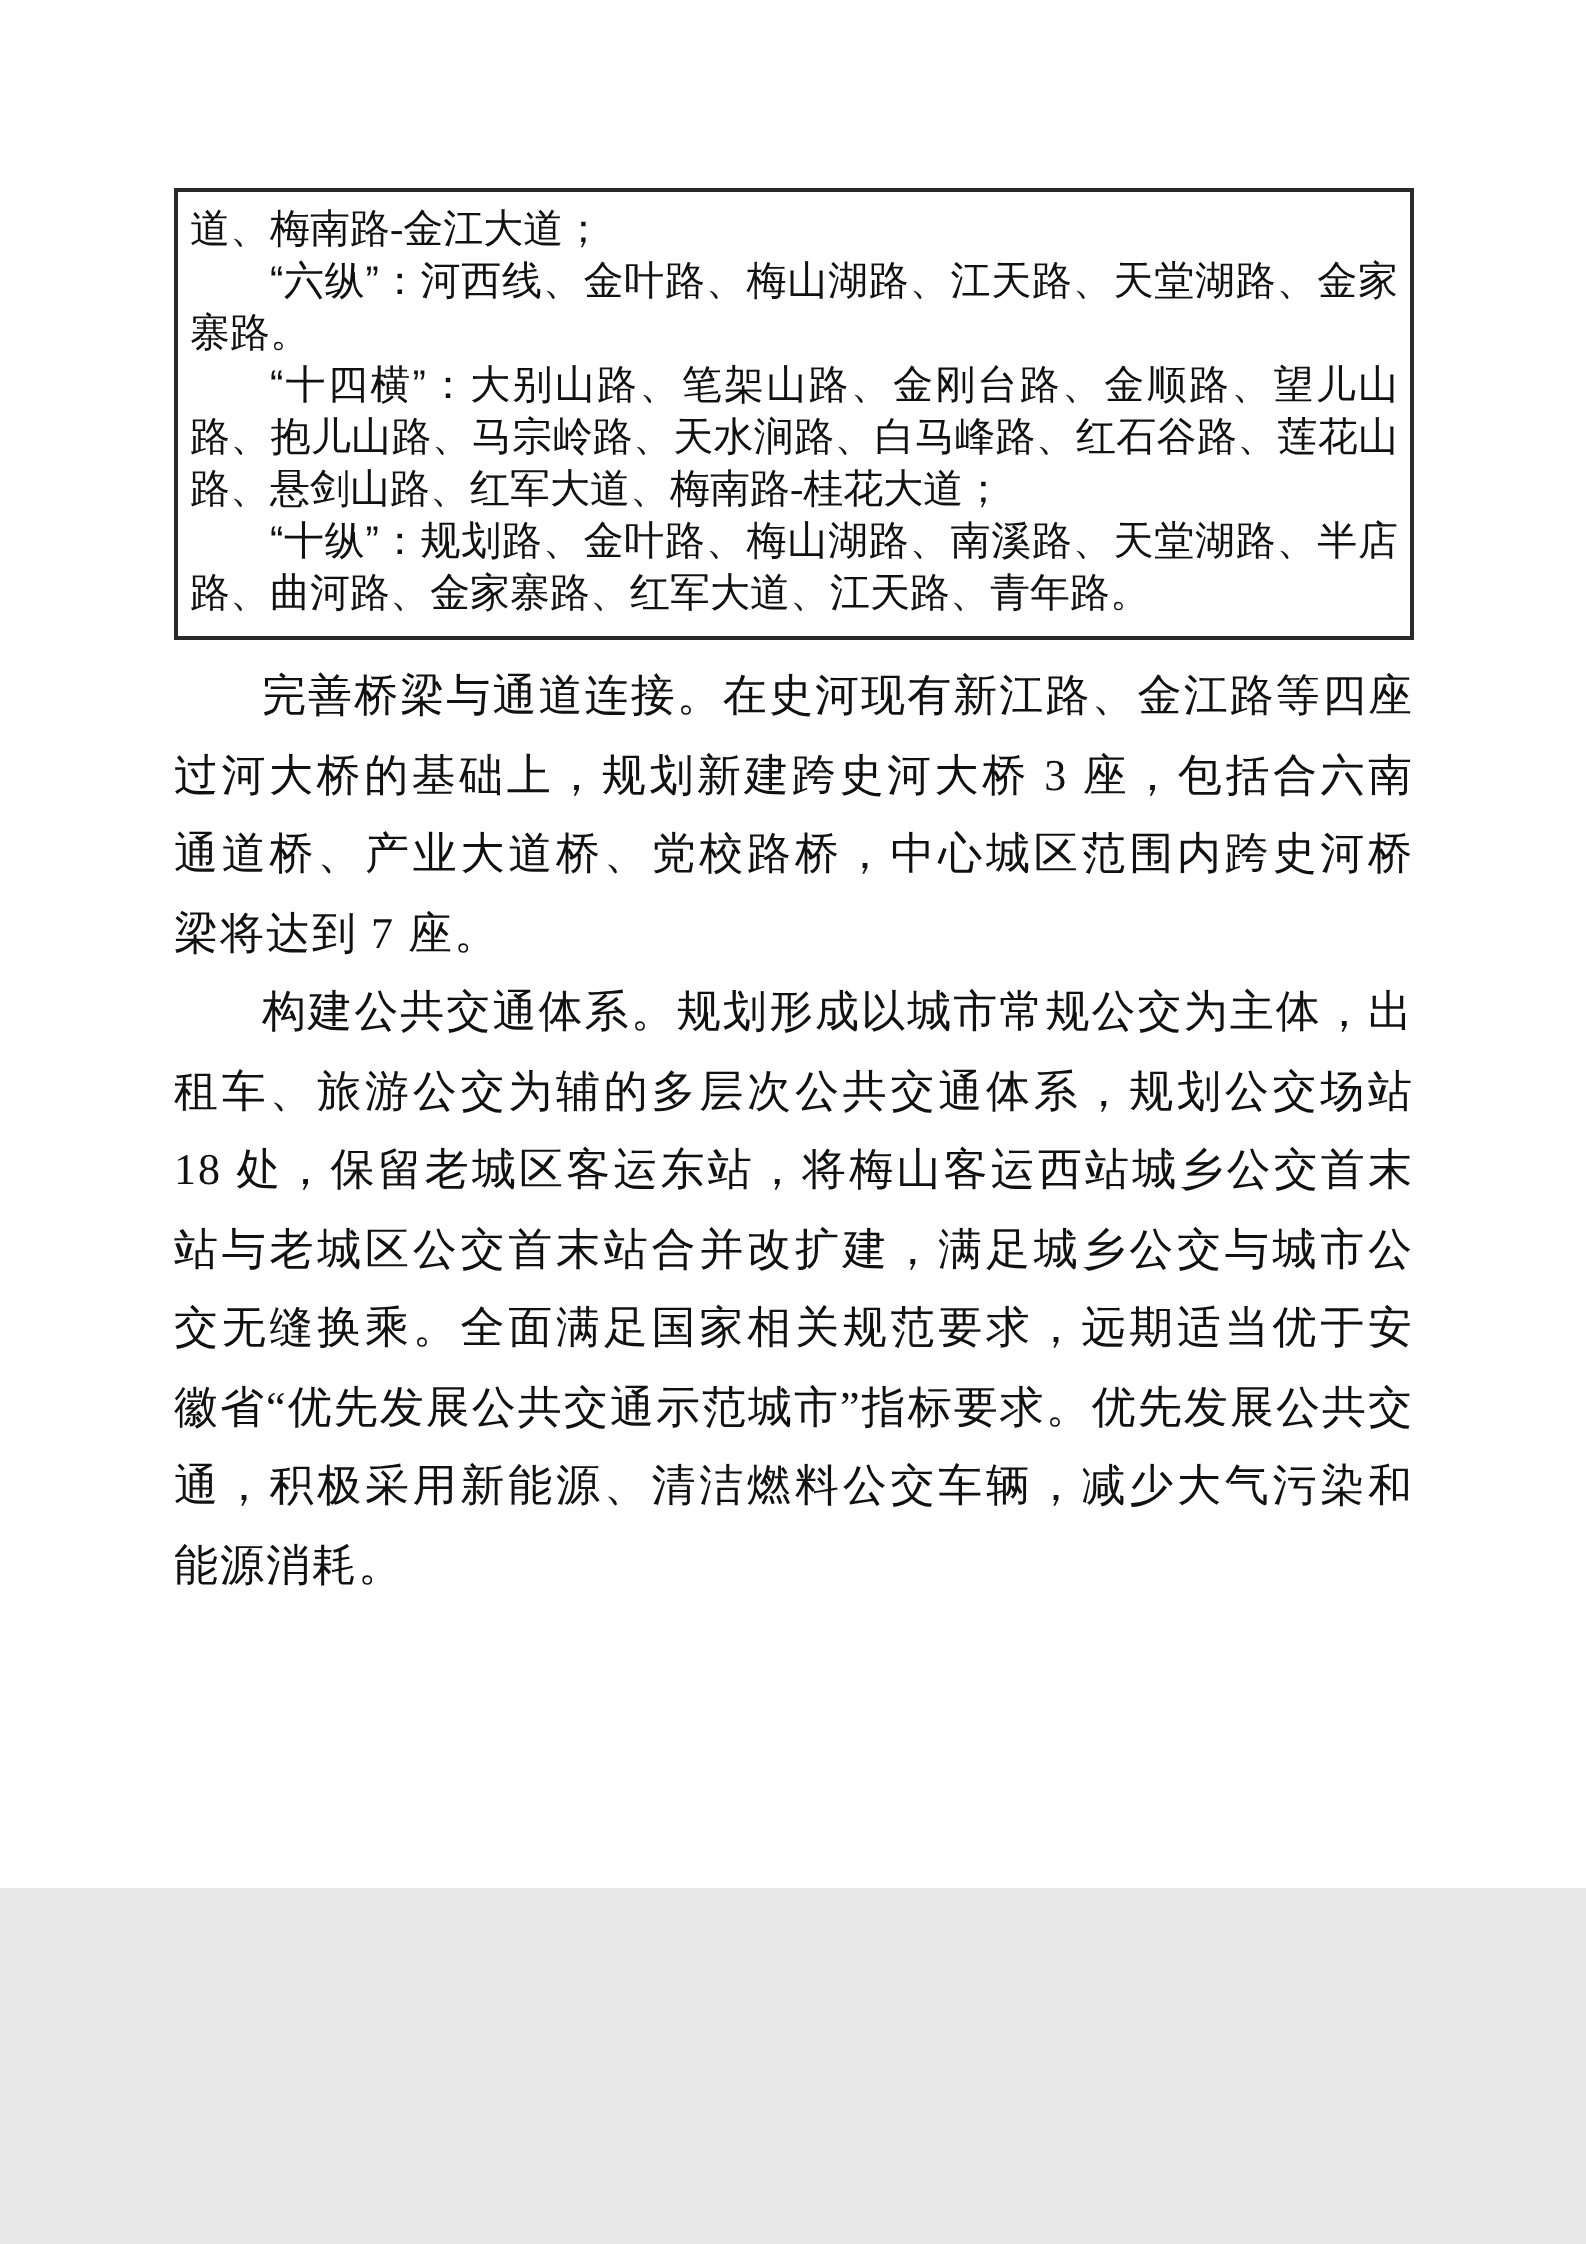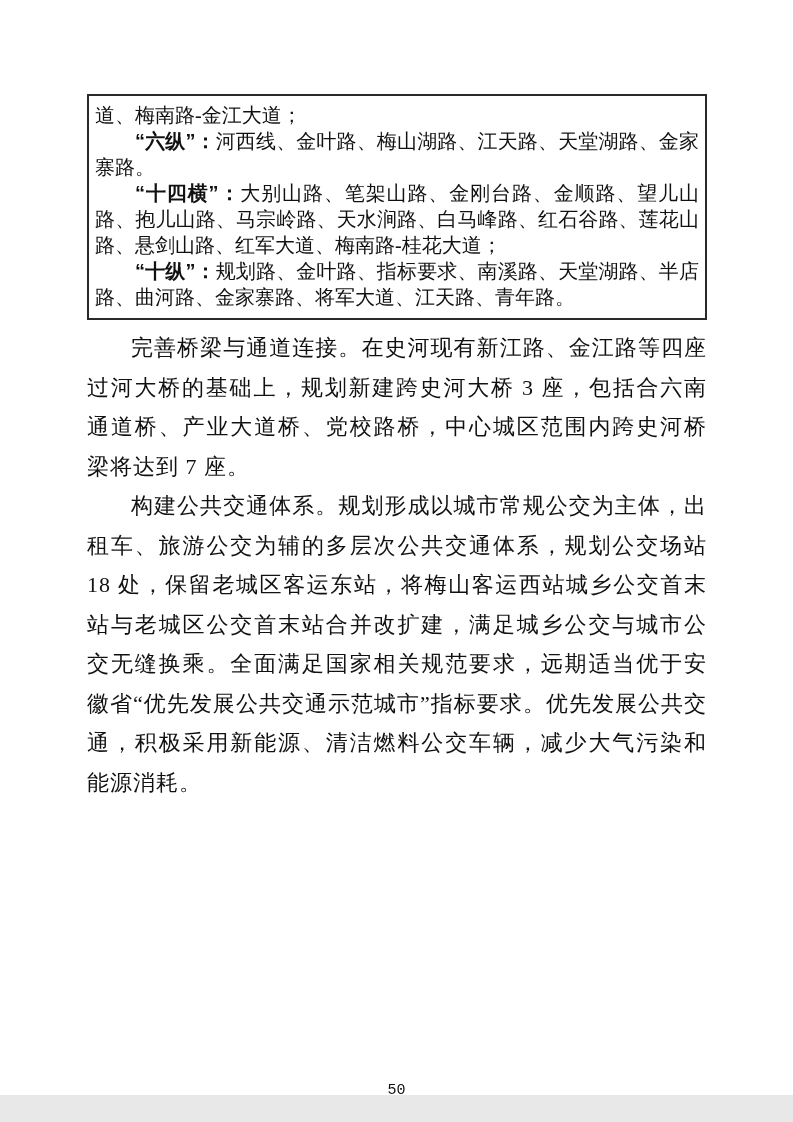--- a/index.html
+++ b/index.html
@@ -1,20 +1,20 @@
 <!DOCTYPE html>
 <html><head>
 <meta charset="utf-8">
 <style>
   * { box-sizing: border-box; }
   html, body { margin: 0; padding: 0; background: #e8e8e8; }
   .page {
     position: relative;
     width: 793px;
-    height: 1095px;
+    height: 944px;
     margin: 0 auto;
     background: #ffffff;
     color: #111111;
     overflow: hidden;
   }
   .content {
     position: absolute;
     left: 87px;
     top: 94px;
     width: 620px;
@@ -25,21 +25,21 @@
     font-family: "Liberation Serif", "DejaVu Serif", serif;
     font-size: 20px;
     line-height: 26px;
     text-align: justify;
     text-justify: inter-character;
   }
   .box p { margin: 0; }
   .box p.indent { text-indent: 2em; }
   .box .label {
     font-family: "Liberation Sans", "DejaVu Sans", sans-serif;
-    font-weight: 700;
+    font-weight: 400;
   }
   .bodytext {
     margin-top: 8px;
     font-family: "Liberation Serif", "DejaVu Serif", serif;
     font-size: 22px;
     line-height: 39.5px;
     letter-spacing: 1px;
     text-align: justify;
     text-justify: inter-character;
   }
@@ -58,21 +58,21 @@
 </head>
 <body>
 
 <div class="page">
   <div class="content">
 
     <div class="box">
       <p><span class="label"></span><span>道、梅南路-金江大道；</span></p>
       <p class="indent"><span class="label">“六纵”：</span><span>河西线、金叶路、梅山湖路、江天路、天堂湖路、金家寨路。</span></p>
       <p class="indent"><span class="label">“十四横”：</span><span>大别山路、笔架山路、金刚台路、金顺路、望儿山路、抱儿山路、马宗岭路、天水涧路、白马峰路、红石谷路、莲花山路、悬剑山路、红军大道、梅南路-桂花大道；</span></p>
-      <p class="indent"><span class="label">“十纵”：</span><span>规划路、金叶路、指标要求、南溪路、天堂湖路、半店路、曲河路、金家寨路、将军大道、江天路、青年路。</span></p>
+      <p class="indent"><span class="label">“十纵”：</span><span>规划路、金叶路、梅山湖路、南溪路、天堂湖路、半店路、曲河路、金家寨路、红军大道、江天路、青年路。</span></p>
     </div>
 
     <div class="bodytext">
       <p>完善桥梁与通道连接。在史河现有新江路、金江路等四座过河大桥的基础上，规划新建跨史河大桥 3 座，包括合六南通道桥、产业大道桥、党校路桥，中心城区范围内跨史河桥梁将达到 7 座。</p>
       <p>构建公共交通体系。规划形成以城市常规公交为主体，出租车、旅游公交为辅的多层次公共交通体系，规划公交场站 18 处，保留老城区客运东站，将梅山客运西站城乡公交首末站与老城区公交首末站合并改扩建，满足城乡公交与城市公交无缝换乘。全面满足国家相关规范要求，远期适当优于安徽省“优先发展公共交通示范城市”指标要求。优先发展公共交通，积极采用新能源、清洁燃料公交车辆，减少大气污染和能源消耗。</p>
     </div>
 
   </div>
 
   <div class="pagenum">50</div>

